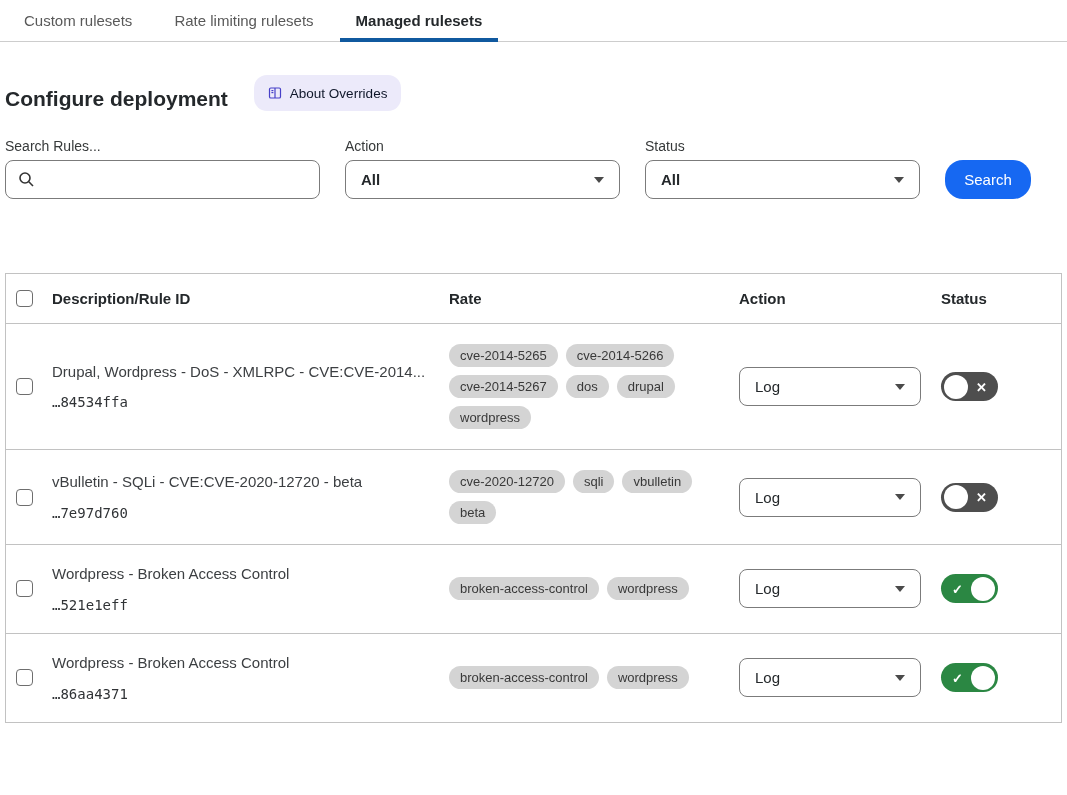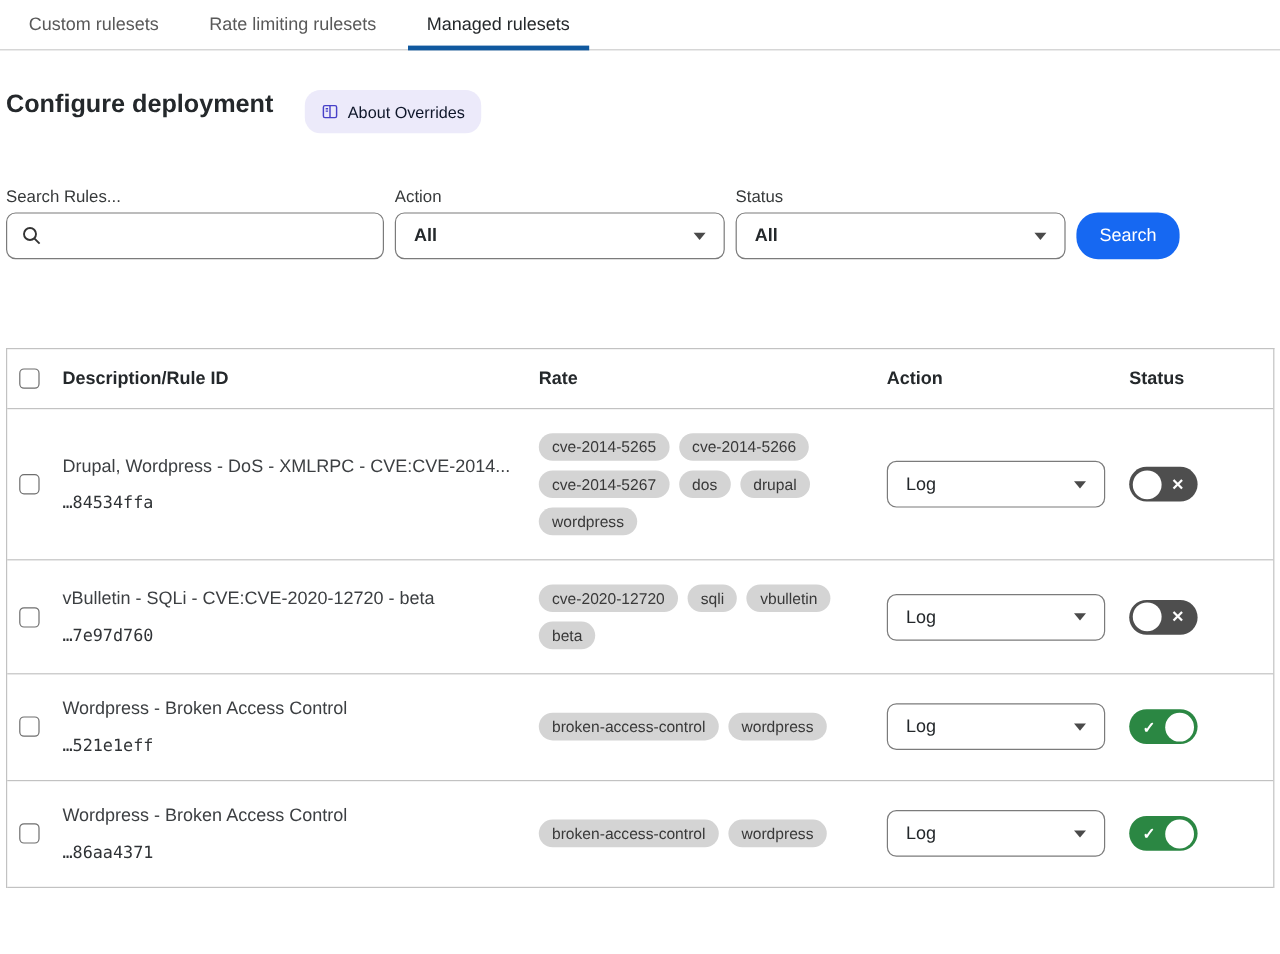--- a/index.html
+++ b/index.html
@@ -8,34 +8,34 @@
     width:1067px; height:795px; overflow:hidden; background:#fff;
     font-family:"Liberation Sans", sans-serif; color:#24282b;
   }
 
   
   .tabs { display:flex; gap:10px; padding-left:8px; border-bottom:1px solid #cdcdcd; }
   .tab {
     padding:12px 16px 9px; font-size:15px; color:#595959; cursor:pointer;
     border-bottom:4px solid transparent; margin-bottom:-1px; white-space:nowrap;
   }
-  .tab.active { color:#24282b; font-weight:400; border-bottom-color:#10599f; }
+  .tab.active { color:#24282b; font-weight:700; border-bottom-color:#10599f; }
 
   
   .content { padding:0 5px; }
 
-  .heading-row { margin-top:33px; display:flex; align-items:flex-start; gap:26px; }
+  .heading-row { margin-top:33px; display:flex; align-items:flex-end; gap:26px; }
   .page-title { font-size:21px; font-weight:700; margin:0; color:#24282b; }
   .about-badge {
     display:inline-flex; align-items:center; gap:8px; height:36px; padding:0 14px;
     background:#eceafa; color:#0f172a; border-radius:13px; font-size:13.5px; cursor:pointer;
   }
 
   
-  .filters { margin-top:44px; display:flex; align-items:flex-end; gap:9px; }
+  .filters { margin-top:27px; display:flex; align-items:flex-end; gap:25px; }
   .field { display:flex; flex-direction:column; gap:6px; }
   .field-label { font-size:14px; color:#36393a; }
   .control {
     height:39px; border:1px solid #7b7b7b; border-radius:8px; background:#fff;
     font-size:15px; color:#24282b; display:flex; align-items:center;
   }
   .search-wrap { position:relative; width:315px; }
   .search-wrap svg { position:absolute; left:13px; top:11px; }
   .search-input {
     width:315px; height:39px; border:1px solid #7b7b7b; border-radius:8px;

